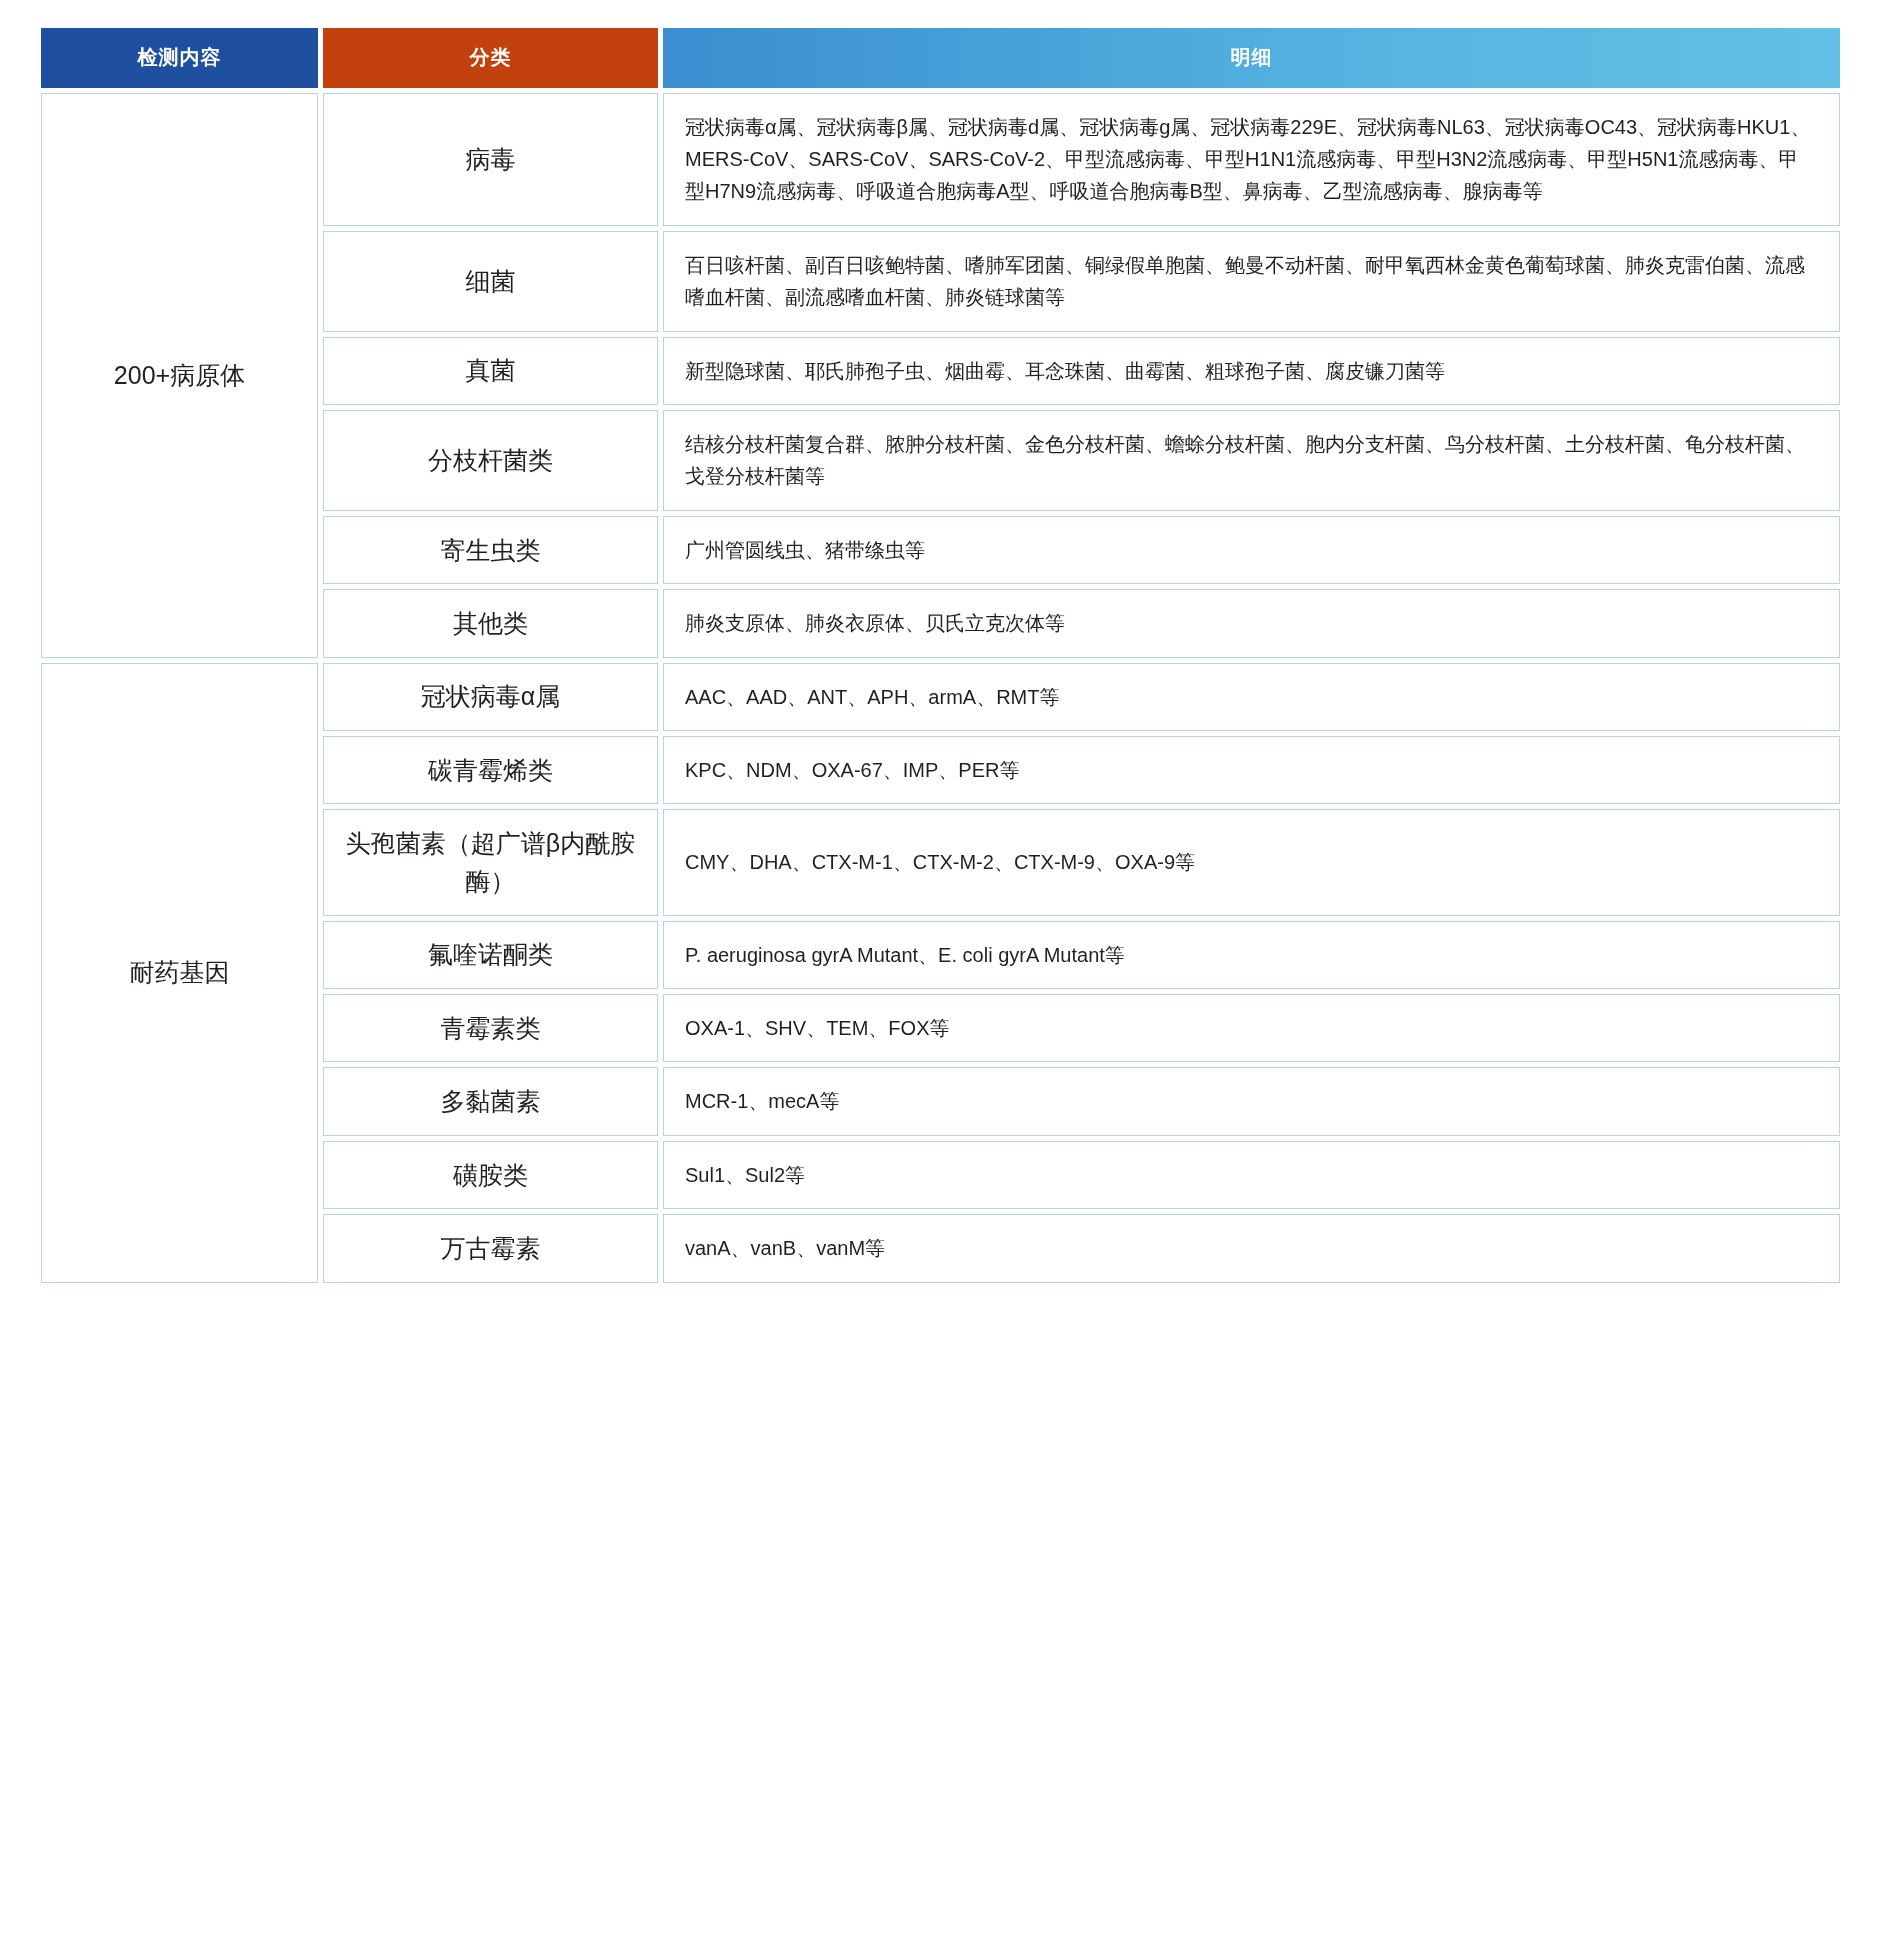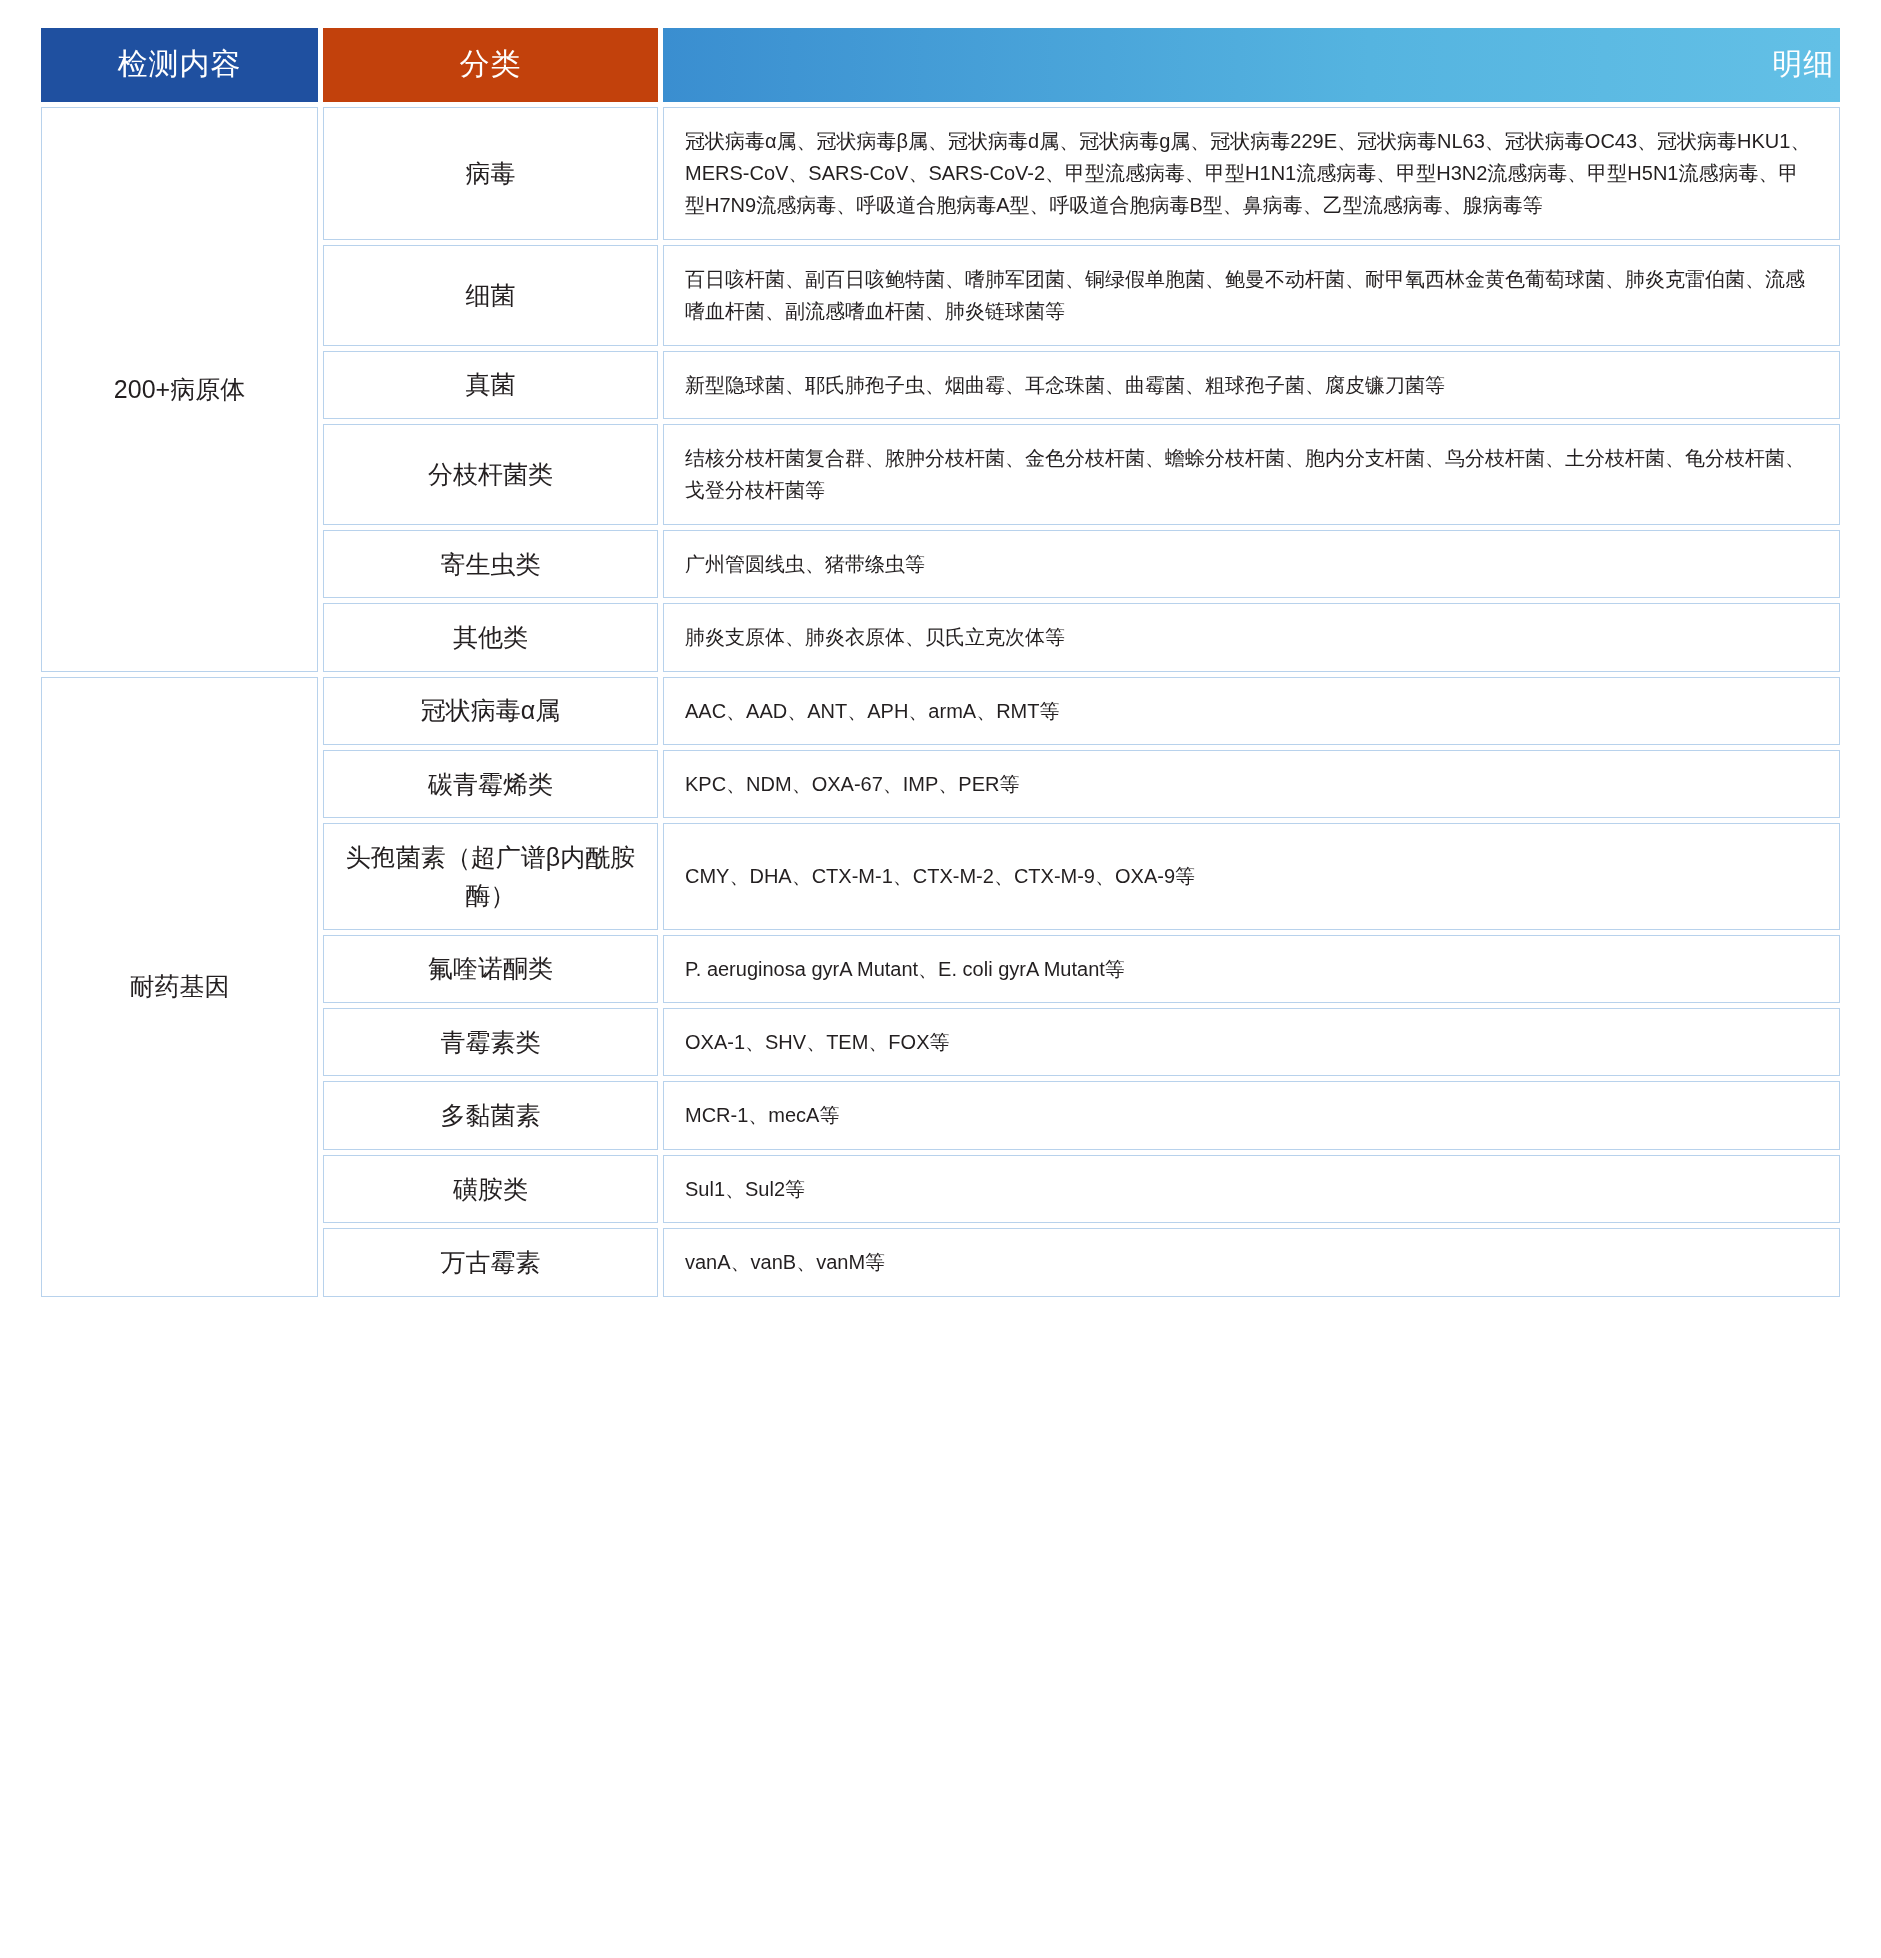--- a/index.html
+++ b/index.html
@@ -18,29 +18,29 @@
     padding: 23px 36px 38px 36px;
   }
   table.pathogen-table {
     border-collapse: separate;
     border-spacing: 5.7px 5.7px;
     width: 100%;
     table-layout: fixed;
   }
   th.head-cell {
     color: #ffffff;
-    font-size: 30px;
-    font-weight: normal;
+    font-size: 20px;
+    font-weight: bold;
     text-align: center;
     padding: 16.3px 5.7px;
     letter-spacing: 1px;
   }
   th.head-1 { background: #1f50a0; width: 277px; }
   th.head-2 { background: #c2410c; width: 335px; }
-  th.head-3 { background: linear-gradient(to right, #3a8ed0 0%, #55b4e0 60%, #63c0e6 100%); text-align: right; }
+  th.head-3 { background: linear-gradient(to right, #3a8ed0 0%, #55b4e0 60%, #63c0e6 100%); }
 
   td.cell {
     border: 1px solid #b8d2ec;
     background: #ffffff;
     vertical-align: middle;
     font-size: 24px;
     line-height: 1.55;
   }
   td.group-cell {
     text-align: center;

